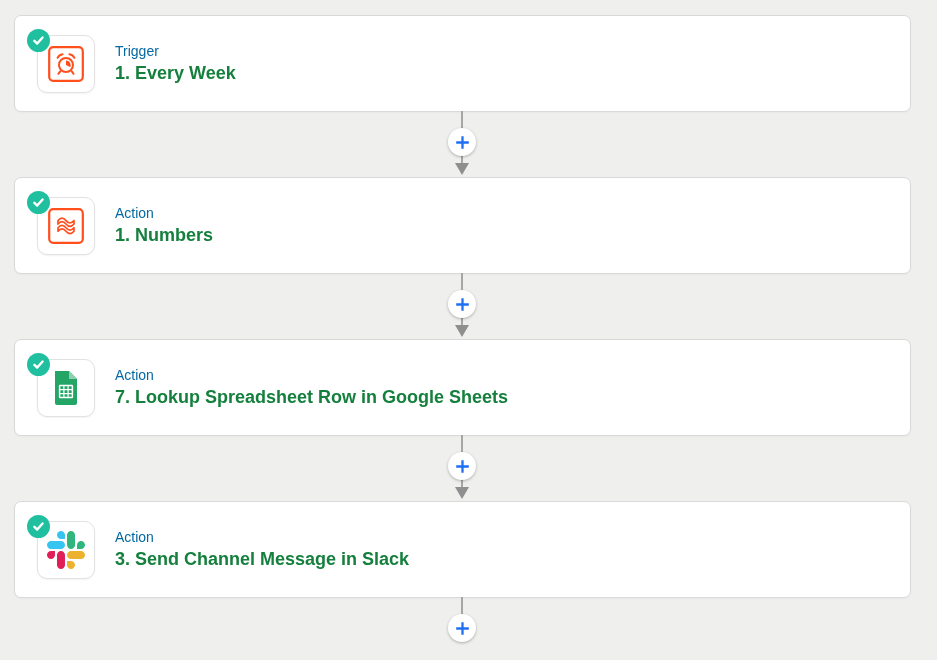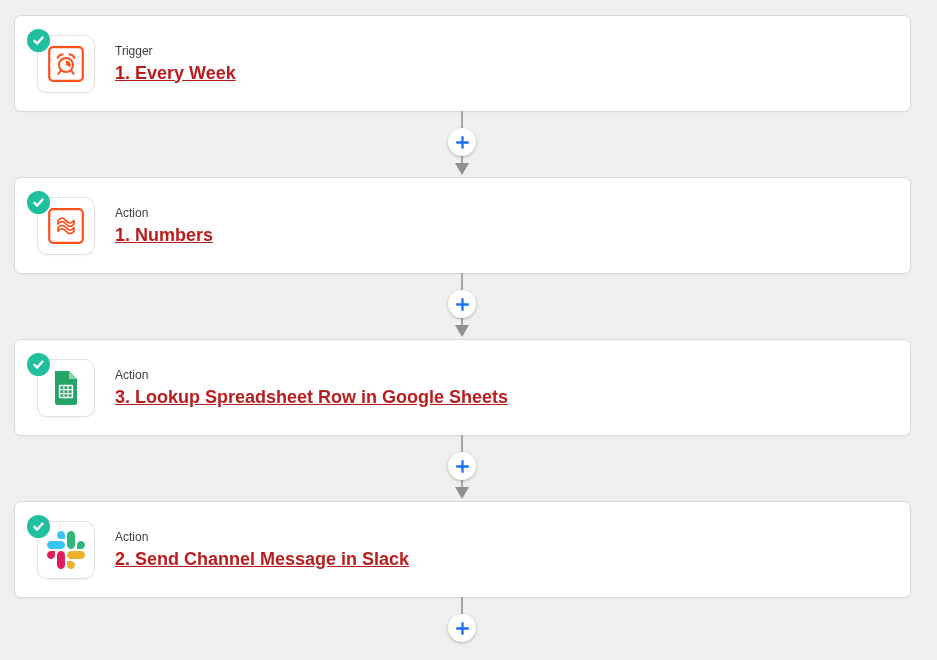--- a/index.html
+++ b/index.html
@@ -27,22 +27,22 @@
   .badge{
     position:absolute;left:12px;top:13px;width:23px;height:23px;
     background:#20bf9f;border-radius:50%;
     display:flex;align-items:center;justify-content:center;
     z-index:2;
   }
   .text-block{
     position:absolute;left:100px;top:0;height:95px;
     display:flex;flex-direction:column;justify-content:center;gap:3px;
   }
-  .type-label{font-size:12px;color:#404040;line-height:16px;}
-  .step-title{font-size:18px;font-weight:700;color:#b91c1c;line-height:23px;text-decoration:underline;}
+  .type-label{font-size:14px;color:#0369a1;line-height:16px;}
+  .step-title{font-size:18px;font-weight:700;color:#15803d;line-height:23px;}
 
   
   .conn-line{position:absolute;left:461px;width:2px;background:#a6a6a6;}
   .conn-arrow{
     position:absolute;left:455px;width:0;height:0;
     border-left:7px solid transparent;border-right:7px solid transparent;
     border-top:12px solid #8f8f8f;
   }
   .plus-btn{
     position:absolute;left:448px;width:28px;height:28px;
@@ -124,21 +124,21 @@
     <div class="icon-box">
       <svg width="40" height="40" viewBox="0 0 40 40">
         <path d="M9 3 H23 L31 11 V35 a2 2 0 0 1 -2 2 H11 a2 2 0 0 1 -2 -2 Z" fill="#23a566"></path>
         <path d="M23 3 L31 11 H23 Z" fill="#8ed0af"></path>
         <rect x="13.6" y="17.6" width="12.8" height="12" rx="0.6" fill="none" stroke="#fff" stroke-width="1.5"></rect>
         <path d="M17.9 17.6 V29.6 M22.1 17.6 V29.6 M13.6 21.6 H26.4 M13.6 25.6 H26.4" stroke="#fff" stroke-width="1.2" fill="none"></path>
       </svg>
     </div>
     <div class="text-block">
       <div class="type-label">Action</div>
-      <div class="step-title">3. Lookup Spreadsheet Row in Google Sheets</div>
+      <div class="step-title">7. Lookup Spreadsheet Row in Google Sheets</div>
     </div>
   </div>
 
   <div class="conn-line" style="top:435px;height:52px"></div>
   <div class="conn-arrow" style="top:487px"></div>
   <button class="plus-btn" style="top:452px">
     <svg width="15" height="15" viewBox="0 0 15 15">
         <path d="M7.5 1.2 V13.8 M1.2 7.5 H13.8" stroke="#1f6ff2" stroke-width="2.3"></path>
       </svg>
   </button>
@@ -152,21 +152,21 @@
     <div class="icon-box">
       <svg width="38" height="38" viewBox="0 0 122.8 122.8">
         <path d="M25.8 77.6c0 7.1-5.8 12.9-12.9 12.9S0 84.7 0 77.6s5.8-12.9 12.9-12.9h12.9v12.9zM32.3 77.6c0-7.1 5.8-12.9 12.9-12.9s12.9 5.8 12.9 12.9v32.3c0 7.1-5.8 12.9-12.9 12.9s-12.9-5.8-12.9-12.9V77.6z" fill="#e01e5a"></path>
         <path d="M45.2 25.8c-7.1 0-12.9-5.8-12.9-12.9S38.1 0 45.2 0s12.9 5.8 12.9 12.9v12.9H45.2zM45.2 32.3c7.1 0 12.9 5.8 12.9 12.9s-5.8 12.9-12.9 12.9H12.9C5.8 58.1 0 52.3 0 45.2s5.8-12.9 12.9-12.9h32.3z" fill="#36c5f0"></path>
         <path d="M97 45.2c0-7.1 5.8-12.9 12.9-12.9s12.9 5.8 12.9 12.9-5.8 12.9-12.9 12.9H97V45.2zM90.5 45.2c0 7.1-5.8 12.9-12.9 12.9s-12.9-5.8-12.9-12.9V12.9C64.7 5.8 70.5 0 77.6 0s12.9 5.8 12.9 12.9v32.3z" fill="#2eb67d"></path>
         <path d="M77.6 97c7.1 0 12.9 5.8 12.9 12.9s-5.8 12.9-12.9 12.9-12.9-5.8-12.9-12.9V97h12.9zM77.6 90.5c-7.1 0-12.9-5.8-12.9-12.9s5.8-12.9 12.9-12.9h32.3c7.1 0 12.9 5.8 12.9 12.9s-5.8 12.9-12.9 12.9H77.6z" fill="#ecb22e"></path>
       </svg>
     </div>
     <div class="text-block">
       <div class="type-label">Action</div>
-      <div class="step-title">2. Send Channel Message in Slack</div>
+      <div class="step-title">3. Send Channel Message in Slack</div>
     </div>
   </div>
 
   <div class="conn-line" style="top:597px;height:17px"></div>
   <button class="plus-btn" style="top:614px">
     <svg width="15" height="15" viewBox="0 0 15 15">
         <path d="M7.5 1.2 V13.8 M1.2 7.5 H13.8" stroke="#1f6ff2" stroke-width="2.3"></path>
       </svg>
   </button>
 

